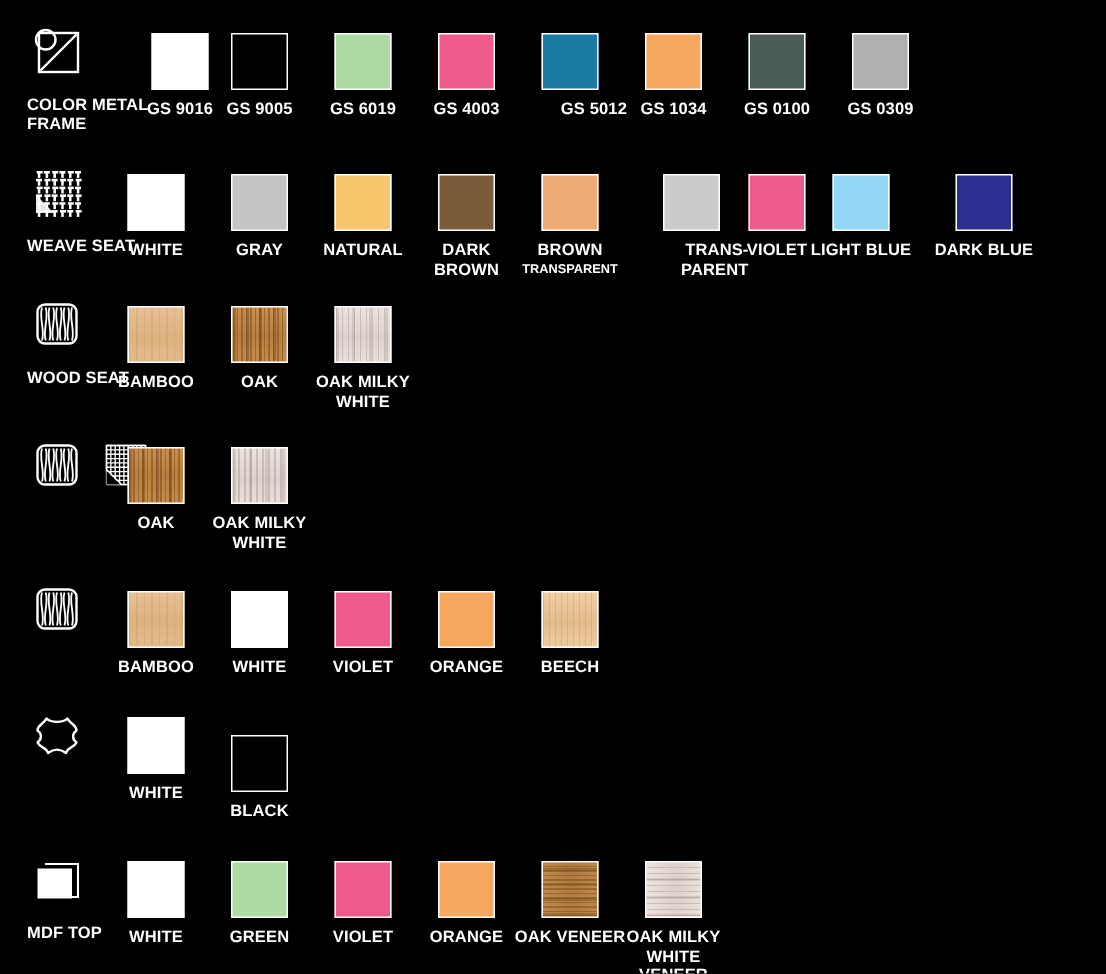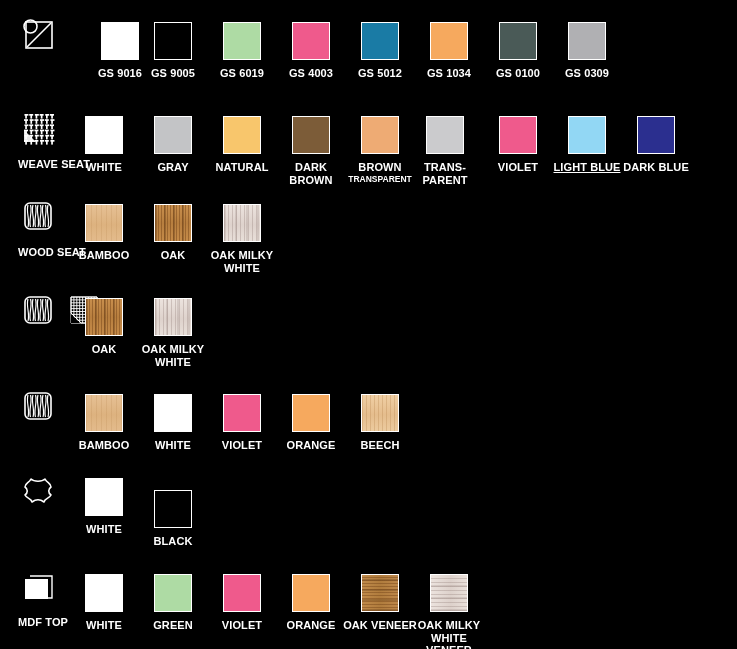--- a/index.html
+++ b/index.html
@@ -125,38 +125,39 @@
 <div class="sheet" id="sheet">
     <div class="row" style="top:14px;">
       <div class="cat">
         <div class="cat-icons">
           <span class="ic"><svg width="40" height="40" viewBox="0 0 40 40">
               <rect x="8" y="8" width="26" height="26" stroke="#ffffff" fill="none" stroke-width="1.6"></rect>
               <circle cx="12.5" cy="12.5" r="6.5" stroke="#ffffff" fill="none" stroke-width="1.6"></circle>
               <line x1="9" y1="33" x2="33" y2="9" stroke="#ffffff" fill="none" stroke-width="1.6"></line>
             </svg></span>
         </div>
+        <div class="cat-label">COLOR METAL FRAME</div>
       </div>
       <div class="sw" style="left:82px;top:8px;">
         <div class="chip" style="background-color:#ffffff;"></div>
         <div class="sw-label"><span>GS 9016</span></div>
       </div>
       <div class="sw" style="left:135px;top:8px;">
         <div class="chip" style="background-color:#000000;"></div>
         <div class="sw-label"><span>GS 9005</span></div>
       </div>
       <div class="sw" style="left:204px;top:8px;">
         <div class="chip" style="background-color:#aedba4;"></div>
         <div class="sw-label"><span>GS 6019</span></div>
       </div>
       <div class="sw" style="left:273px;top:8px;">
         <div class="chip" style="background-color:#ef5a8c;"></div>
         <div class="sw-label"><span>GS 4003</span></div>
       </div>
-      <div class="sw" style="left:342px;top:8px;">
+      <div class="sw" style="left:342px;top:8px;text-align:right;">
         <div class="chip" style="background-color:#1a7ba5;"></div>
         <div class="sw-label"><span>GS 5012</span></div>
       </div>
       <div class="sw" style="left:411px;top:8px;">
         <div class="chip" style="background-color:#f6a95e;"></div>
         <div class="sw-label"><span>GS 1034</span></div>
       </div>
       <div class="sw" style="left:480px;top:8px;">
         <div class="chip" style="background-color:#4a5a57;"></div>
         <div class="sw-label"><span>GS 0100</span></div>
@@ -260,29 +261,29 @@
         <div class="sw-label"><span>NATURAL</span></div>
       </div>
       <div class="sw" style="left:273px;top:8px;">
         <div class="chip" style="background-color:#7c5c38;"></div>
         <div class="sw-label"><span>DARK BROWN</span></div>
       </div>
       <div class="sw" style="left:342px;top:8px;">
         <div class="chip" style="background-color:#eeab74;"></div>
         <div class="sw-label"><span>BROWN</span><span class="sub">TRANSPARENT</span></div>
       </div>
-      <div class="sw" style="left:407px;top:8px;">
+      <div class="sw" style="left:423px;top:8px;text-align:right;">
         <div class="chip" style="background-color:#cbcbcd;"></div>
         <div class="sw-label"><span>TRANS- PARENT</span></div>
       </div>
       <div class="sw" style="left:480px;top:8px;">
         <div class="chip" style="background-color:#ef5a8c;"></div>
         <div class="sw-label"><span>VIOLET</span></div>
       </div>
-      <div class="sw" style="left:549px;top:8px;text-decoration:underline;">
+      <div class="sw" style="left:536px;top:8px;">
         <div class="chip" style="background-color:#92d7f4;"></div>
         <div class="sw-label"><span>LIGHT BLUE</span></div>
       </div>
       <div class="sw" style="left:618px;top:8px;">
         <div class="chip" style="background-color:#2b2f8f;"></div>
         <div class="sw-label"><span>DARK BLUE</span></div>
       </div>
     </div>
     <div class="row" style="top:196px;">
       <div class="cat">

